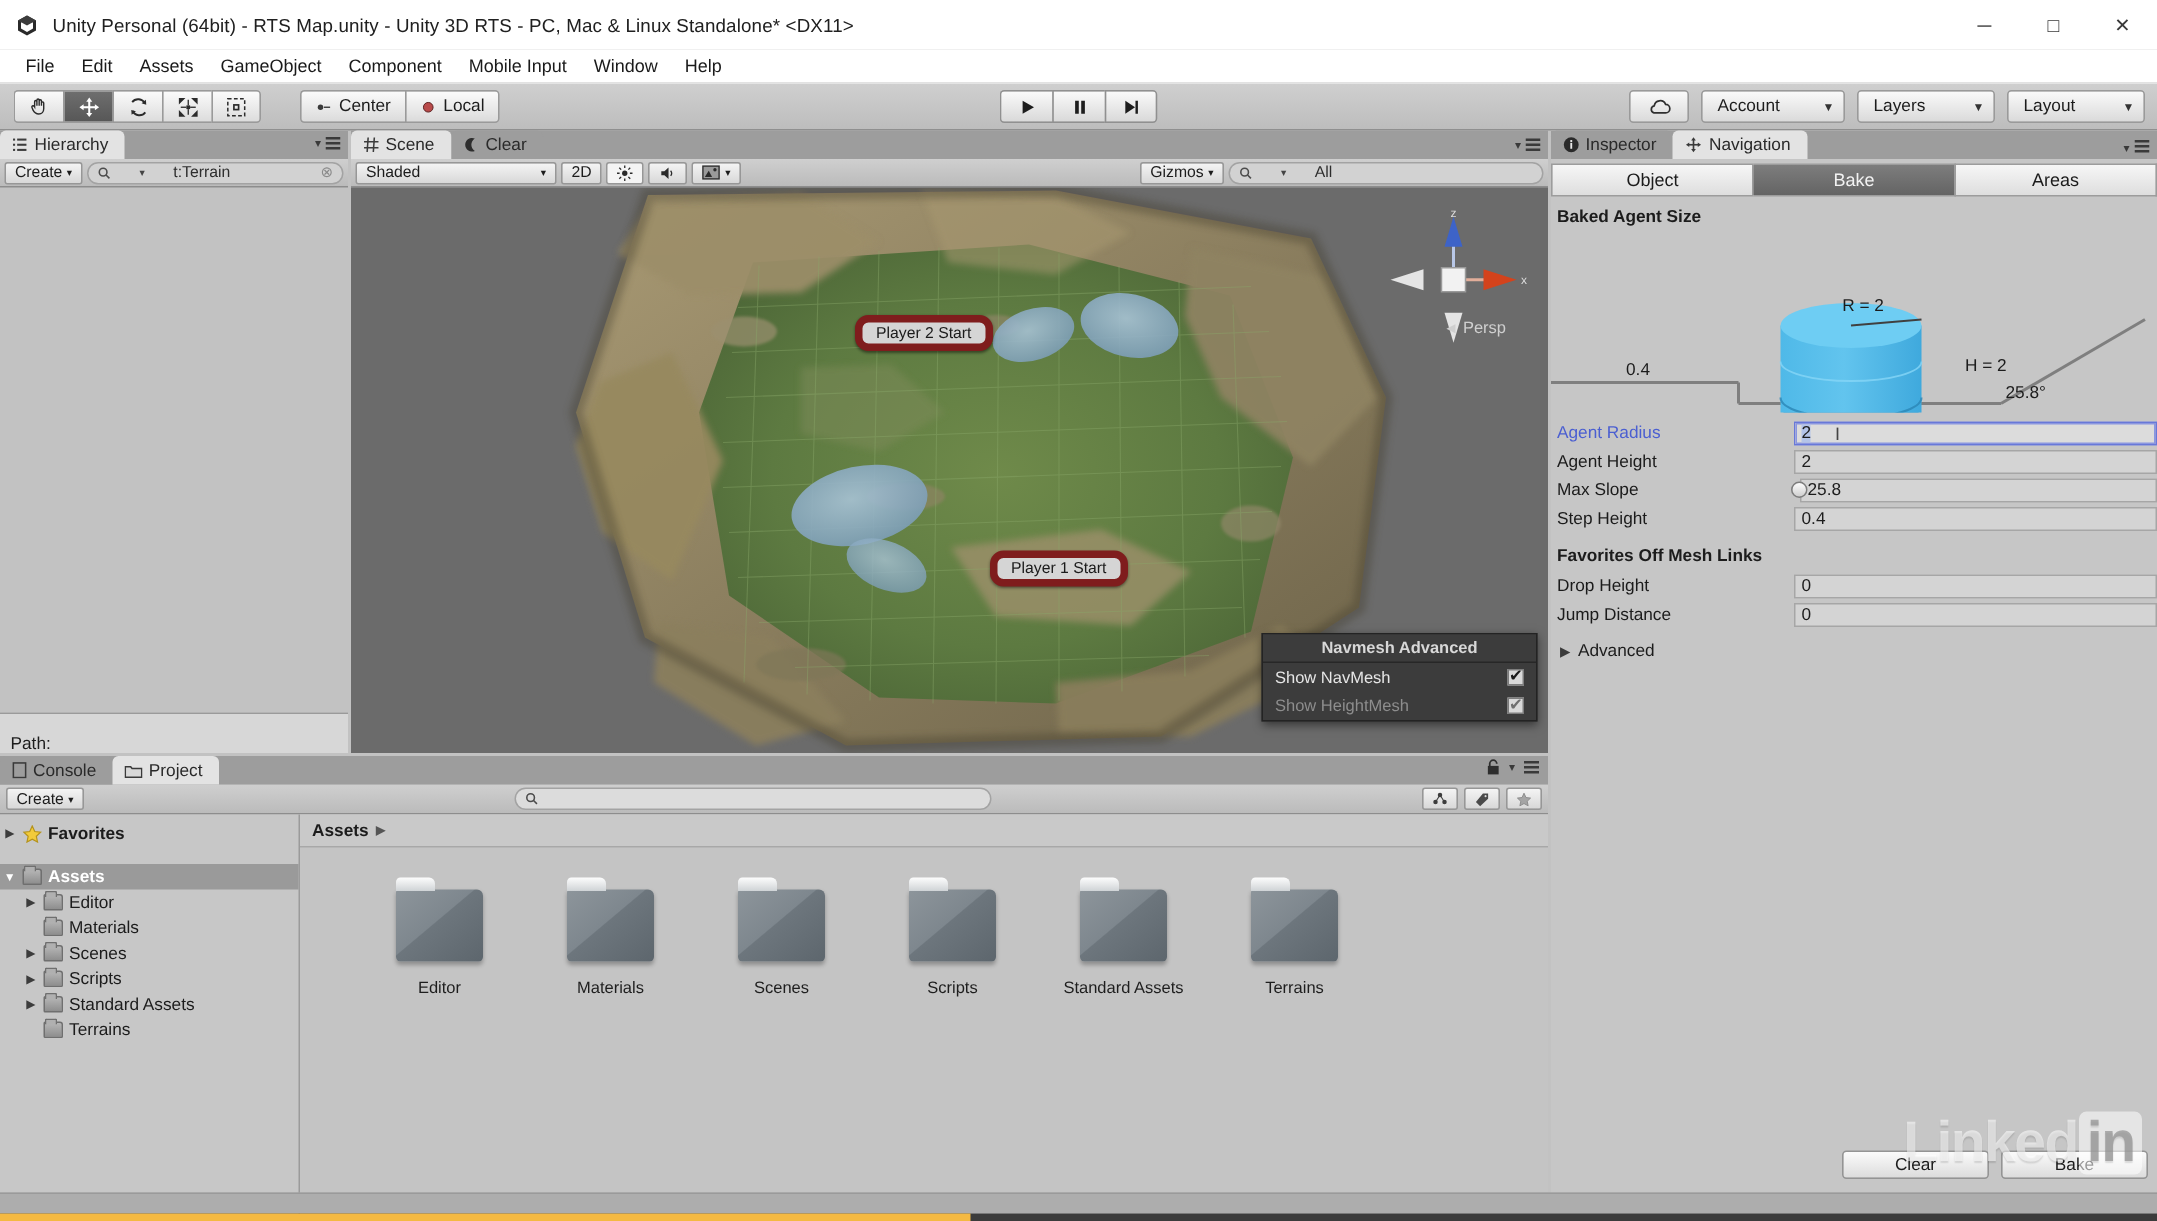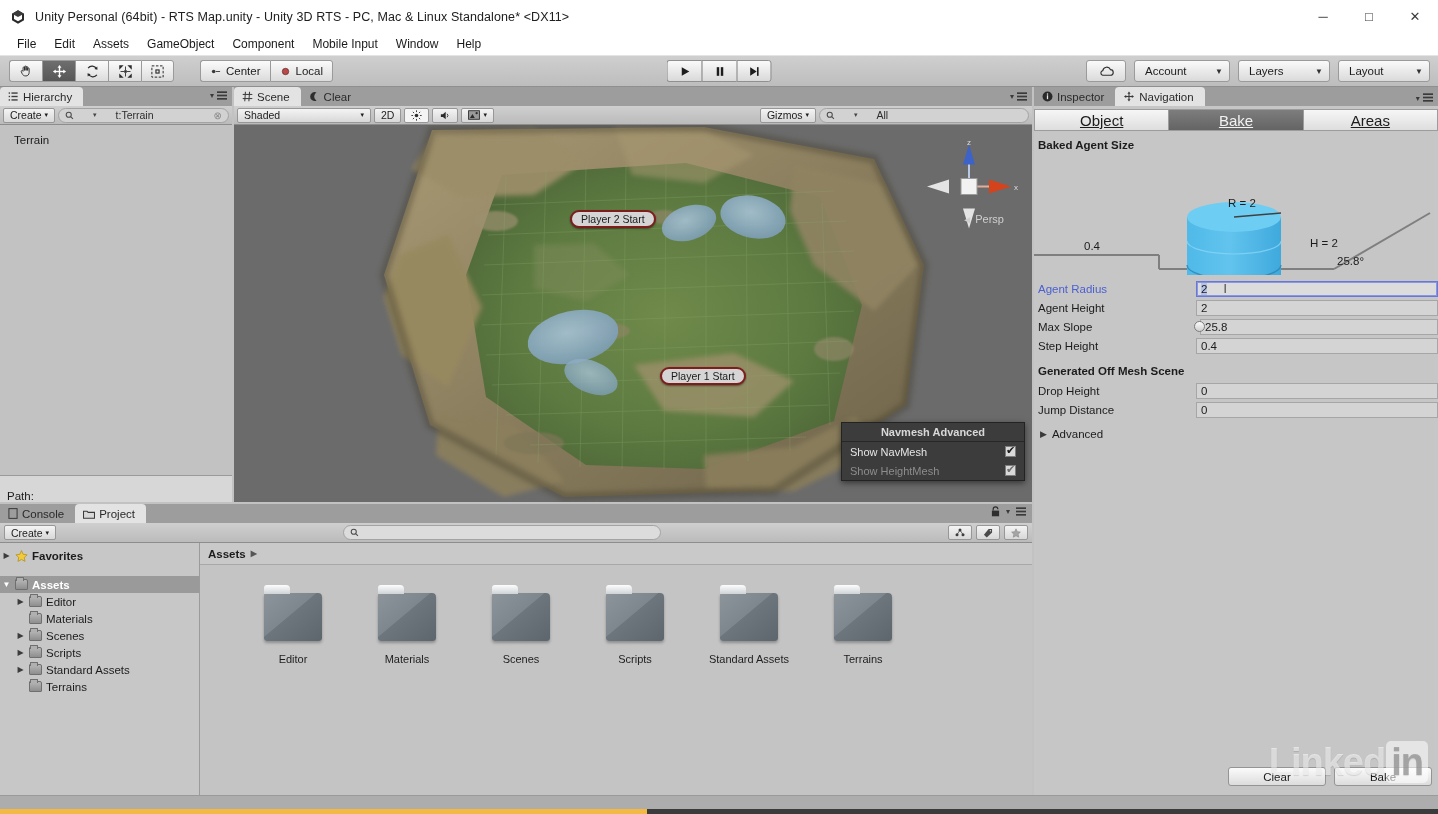--- a/index.html
+++ b/index.html
@@ -92,21 +92,21 @@
   #hier-body{ background:#c2c2c2; height:330px; padding-top:6px; }
   .hier-row{ height:17px; display:flex;align-items:center; padding-left:14px; font-size:11.5px; cursor:default;}
   #path-bar{ position:absolute; left:0; top:388px; width:232px; height:27px;
              background:#d7d7d7; border-top:1px solid #9a9a9a; display:flex;align-items:flex-end;padding-left:7px;
              font-size:11.5px; }
   
   #scene{ left:234px; top:0; width:798px; height:415px; }
   #scene-view{ position:relative; width:798px; height:377px; background:#6b6b6b; overflow:hidden; }
   #terrain-wrap{ position:absolute; inset:0; }
   .lbl-chip{
-    position:absolute; background:#d5d5d5; border:2px solid #7f1d1d; border-radius:9px;
+    position:absolute; background:#d5d5d5; border:5px solid #7f1d1d; border-radius:9px;
     font-size:10.5px; padding:1px 9px; color:#1b1b1b; white-space:nowrap;
     box-shadow:0 1px 2px rgba(0,0,0,.45);
   }
   #gizmo{ position:absolute; right:13px; top:4px; width:100px; height:115px; }
   #persp-lbl{ position:absolute; right:28px; top:88px; font-size:11px; color:#cfcfcf; }
   
   #navmesh-popup{
     position:absolute; left:607px; top:297px; width:184px;
     background:#3c3c3c; border:1px solid #232323; box-shadow:0 2px 6px rgba(0,0,0,.5);
     font-size:11px;
@@ -149,22 +149,22 @@
     background:linear-gradient(#fdfdfd,#cfd3d6); border-radius:3px 4px 0 0;
   }
   .asset-lbl{ margin-top:12px; font-size:11px; color:#1e1e1e; }
   
   #inspector{ left:1034px; top:0; width:404px; height:713px; background:#c6c6c6; }
   #insp-tabs{ height:19px; background:#9d9d9d; display:flex;align-items:flex-end; position:relative;}
   #insp-more{ position:absolute; right:5px; top:3px; }
   #mode-tabs{ height:22px; display:flex; margin:3px 0 0 0; }
   .mode-tab{
     flex:1; display:flex;align-items:center;justify-content:center;
-    font-size:15px; background:linear-gradient(#f6f6f6,#dedede);
-    border:1px solid #9c9c9c; border-left:none; cursor:default;text-decoration:underline;
+    font-size:12px; background:linear-gradient(#f6f6f6,#dedede);
+    border:1px solid #9c9c9c; border-left:none; cursor:default;
   }
   .mode-tab:first-child{ border-left:1px solid #9c9c9c; }
   .mode-tab.active{ background:linear-gradient(#7d7d7d,#646464); color:#f2f2f2; }
   .sect-title{ font-weight:bold; font-size:11.5px; padding:8px 0 4px 4px; }
   #agent-diagram{ height:118px; position:relative; margin:2px 4px 4px 0;}
   .prop-row{ height:19px; display:flex;align-items:center; padding-left:4px; }
   .prop-label{ width:158px; font-size:11.5px; color:#1b1b1b; }
   .prop-label.active{ color:#4b5fd1; }
   .prop-field{
     flex:1; height:16px; background:#d4d4d4; border:1px solid #a6a6a6;
@@ -371,23 +371,20 @@
       </div>
       <div class="searchfield" style="max-width:178px">
         <svg width="9" height="9" viewBox="0 0 12 12">
           <circle cx="5" cy="5" r="3.4" fill="none" stroke="#4c4c4c" stroke-width="1.4"></circle>
           <line x1="7.6" y1="7.6" x2="10.6" y2="10.6" stroke="#4c4c4c" stroke-width="1.4"></line>
         </svg>
         <span style="font-size:7px;color:#444">▾</span>
         <span>t:Terrain</span>
         <span style="margin-left:auto;color:#8a8a8a;font-size:10px">⊗</span>
       </div>
-    </div>
-    <div id="hier-body">
-      <div class="hier-row">Terrain</div>
     </div>
   </div>
   <div id="path-bar">
     <span>Path:</span>
   </div>
 
   <div class="panel" id="scene">
     <div class="tabrow" style="position:relative">
       <div class="tab active">
         <svg width="11" height="11" viewBox="0 0 16 16">
@@ -836,21 +833,21 @@
       </div>
     </div>
 
     <div class="prop-row">
       <div class="prop-label">Step Height</div>
       <div class="prop-field">
         <span>0.4</span>
       </div>
     </div>
 
-    <div class="sect-title" style="padding-top:10px">Generated Off Mesh Scene</div>
+    <div class="sect-title" style="padding-top:10px">Favorites Off Mesh Links</div>
 
     <div class="prop-row">
       <div class="prop-label">Drop Height</div>
       <div class="prop-field">
         <span>0</span>
       </div>
     </div>
     <div class="prop-row">
       <div class="prop-label">Jump Distance</div>
       <div class="prop-field">

